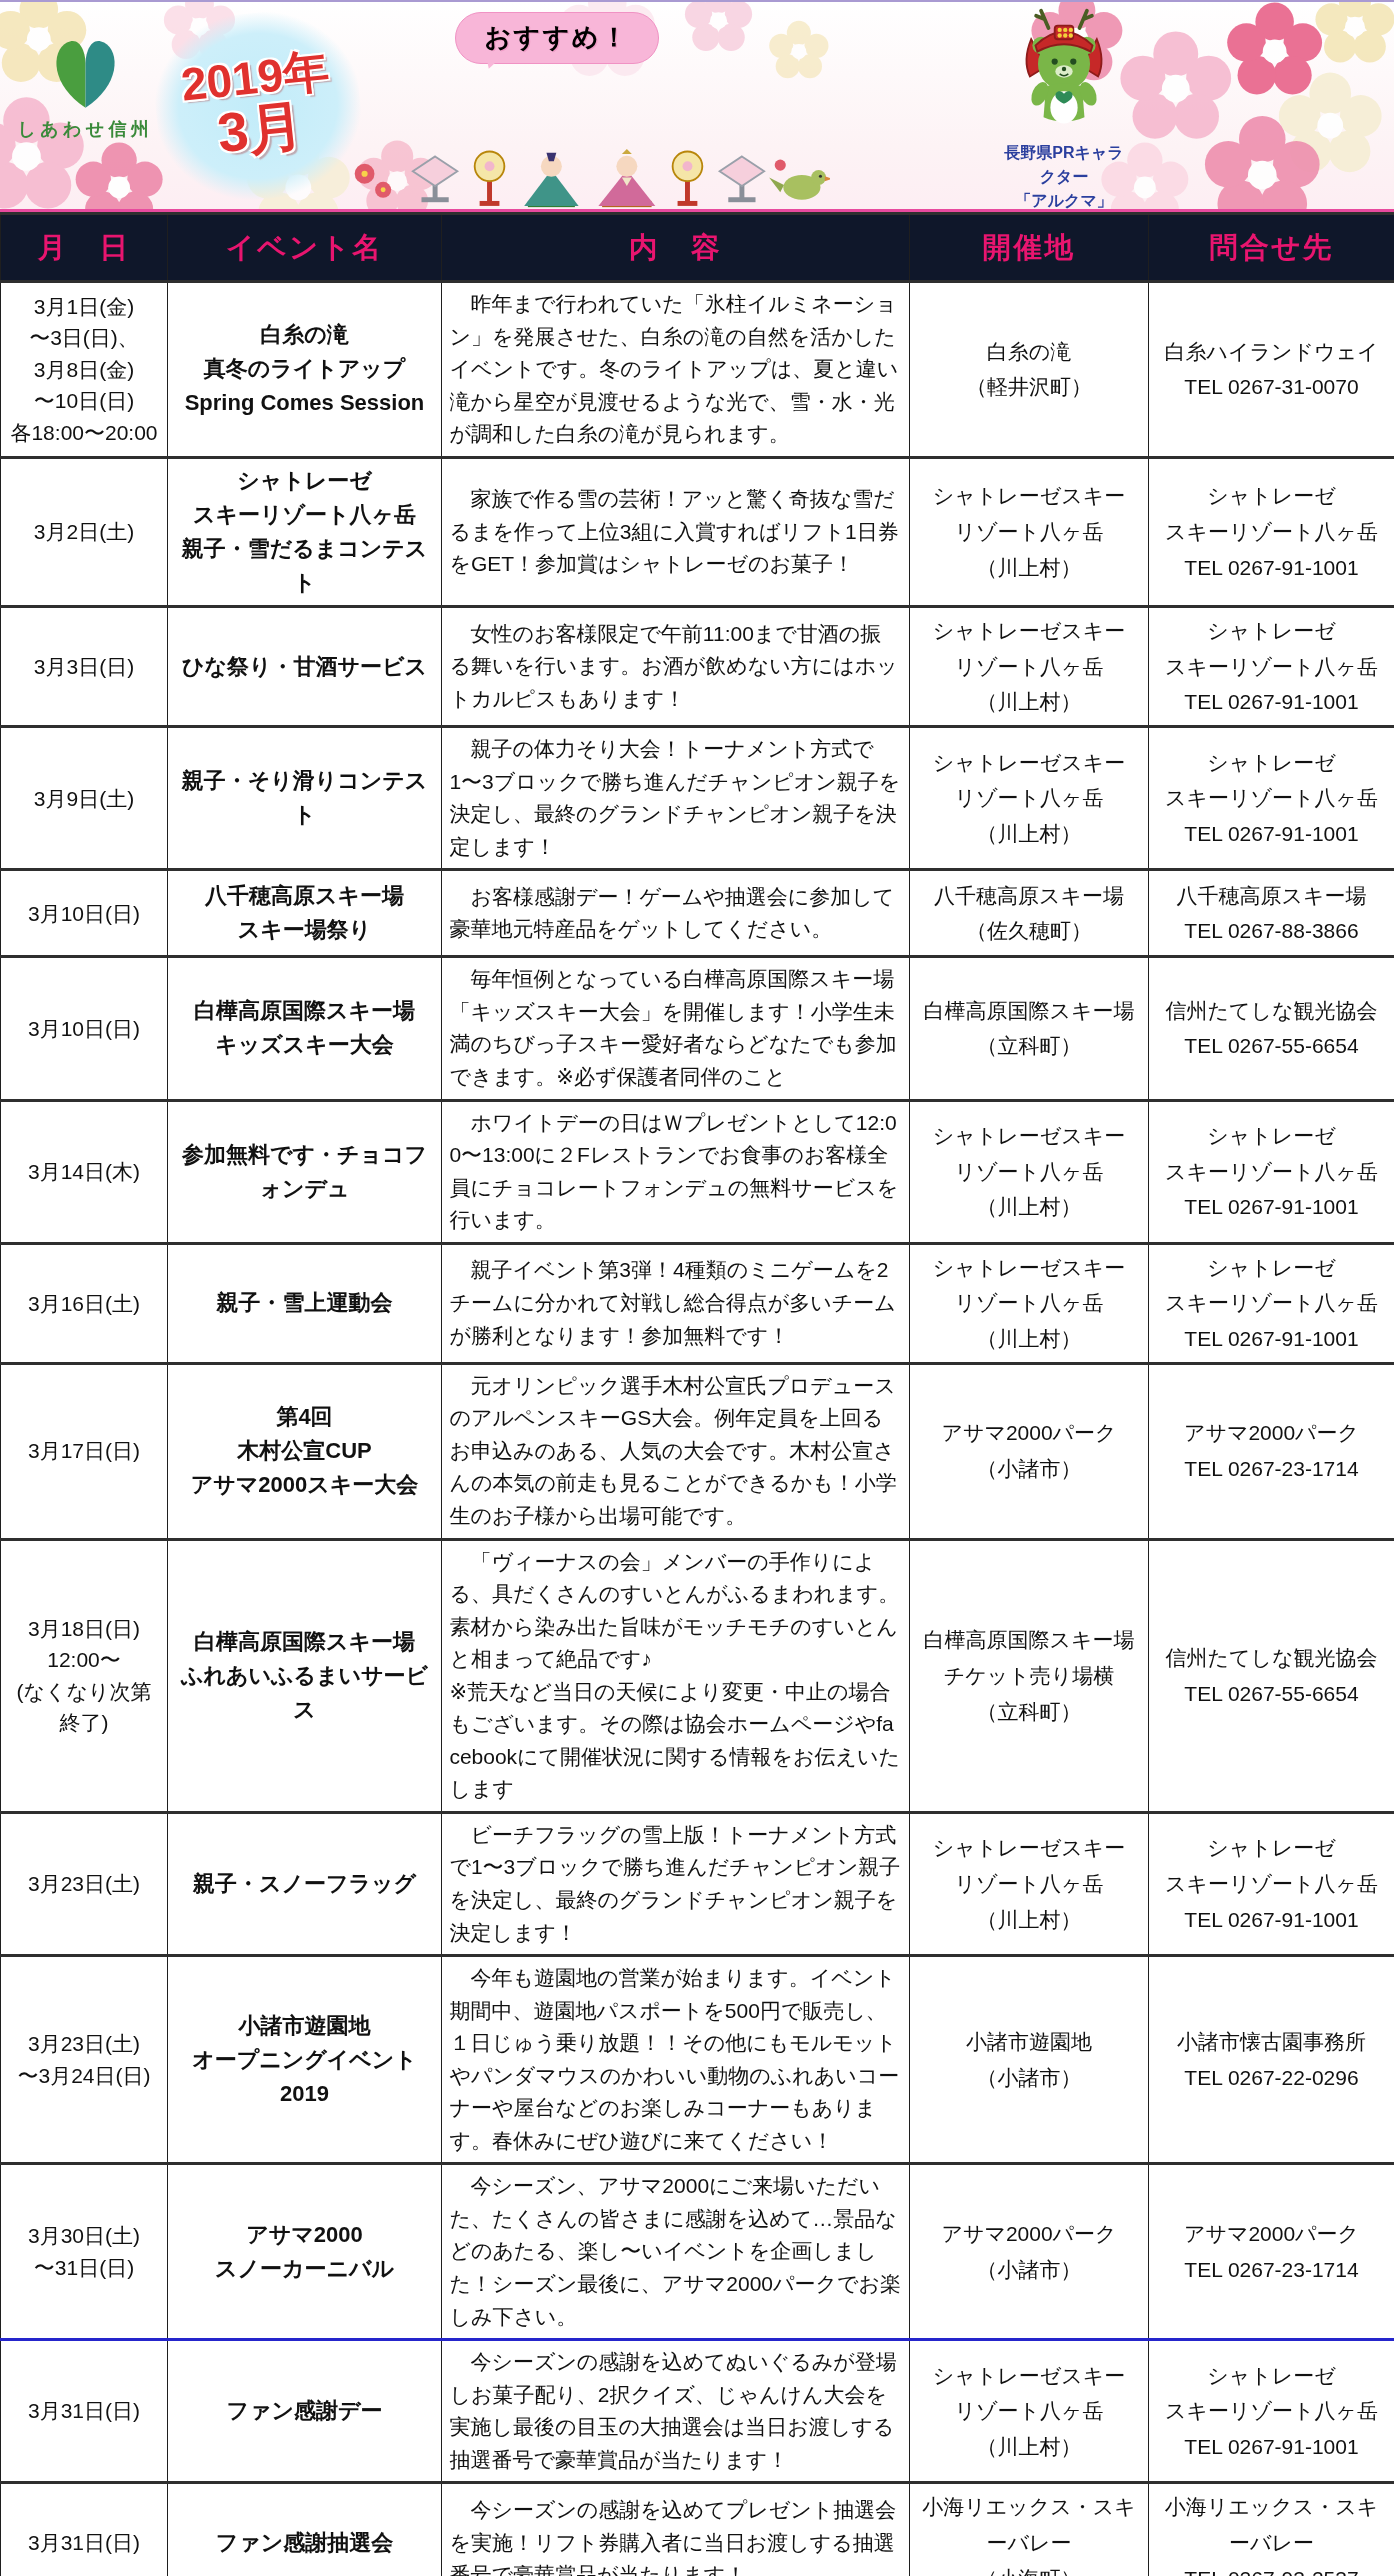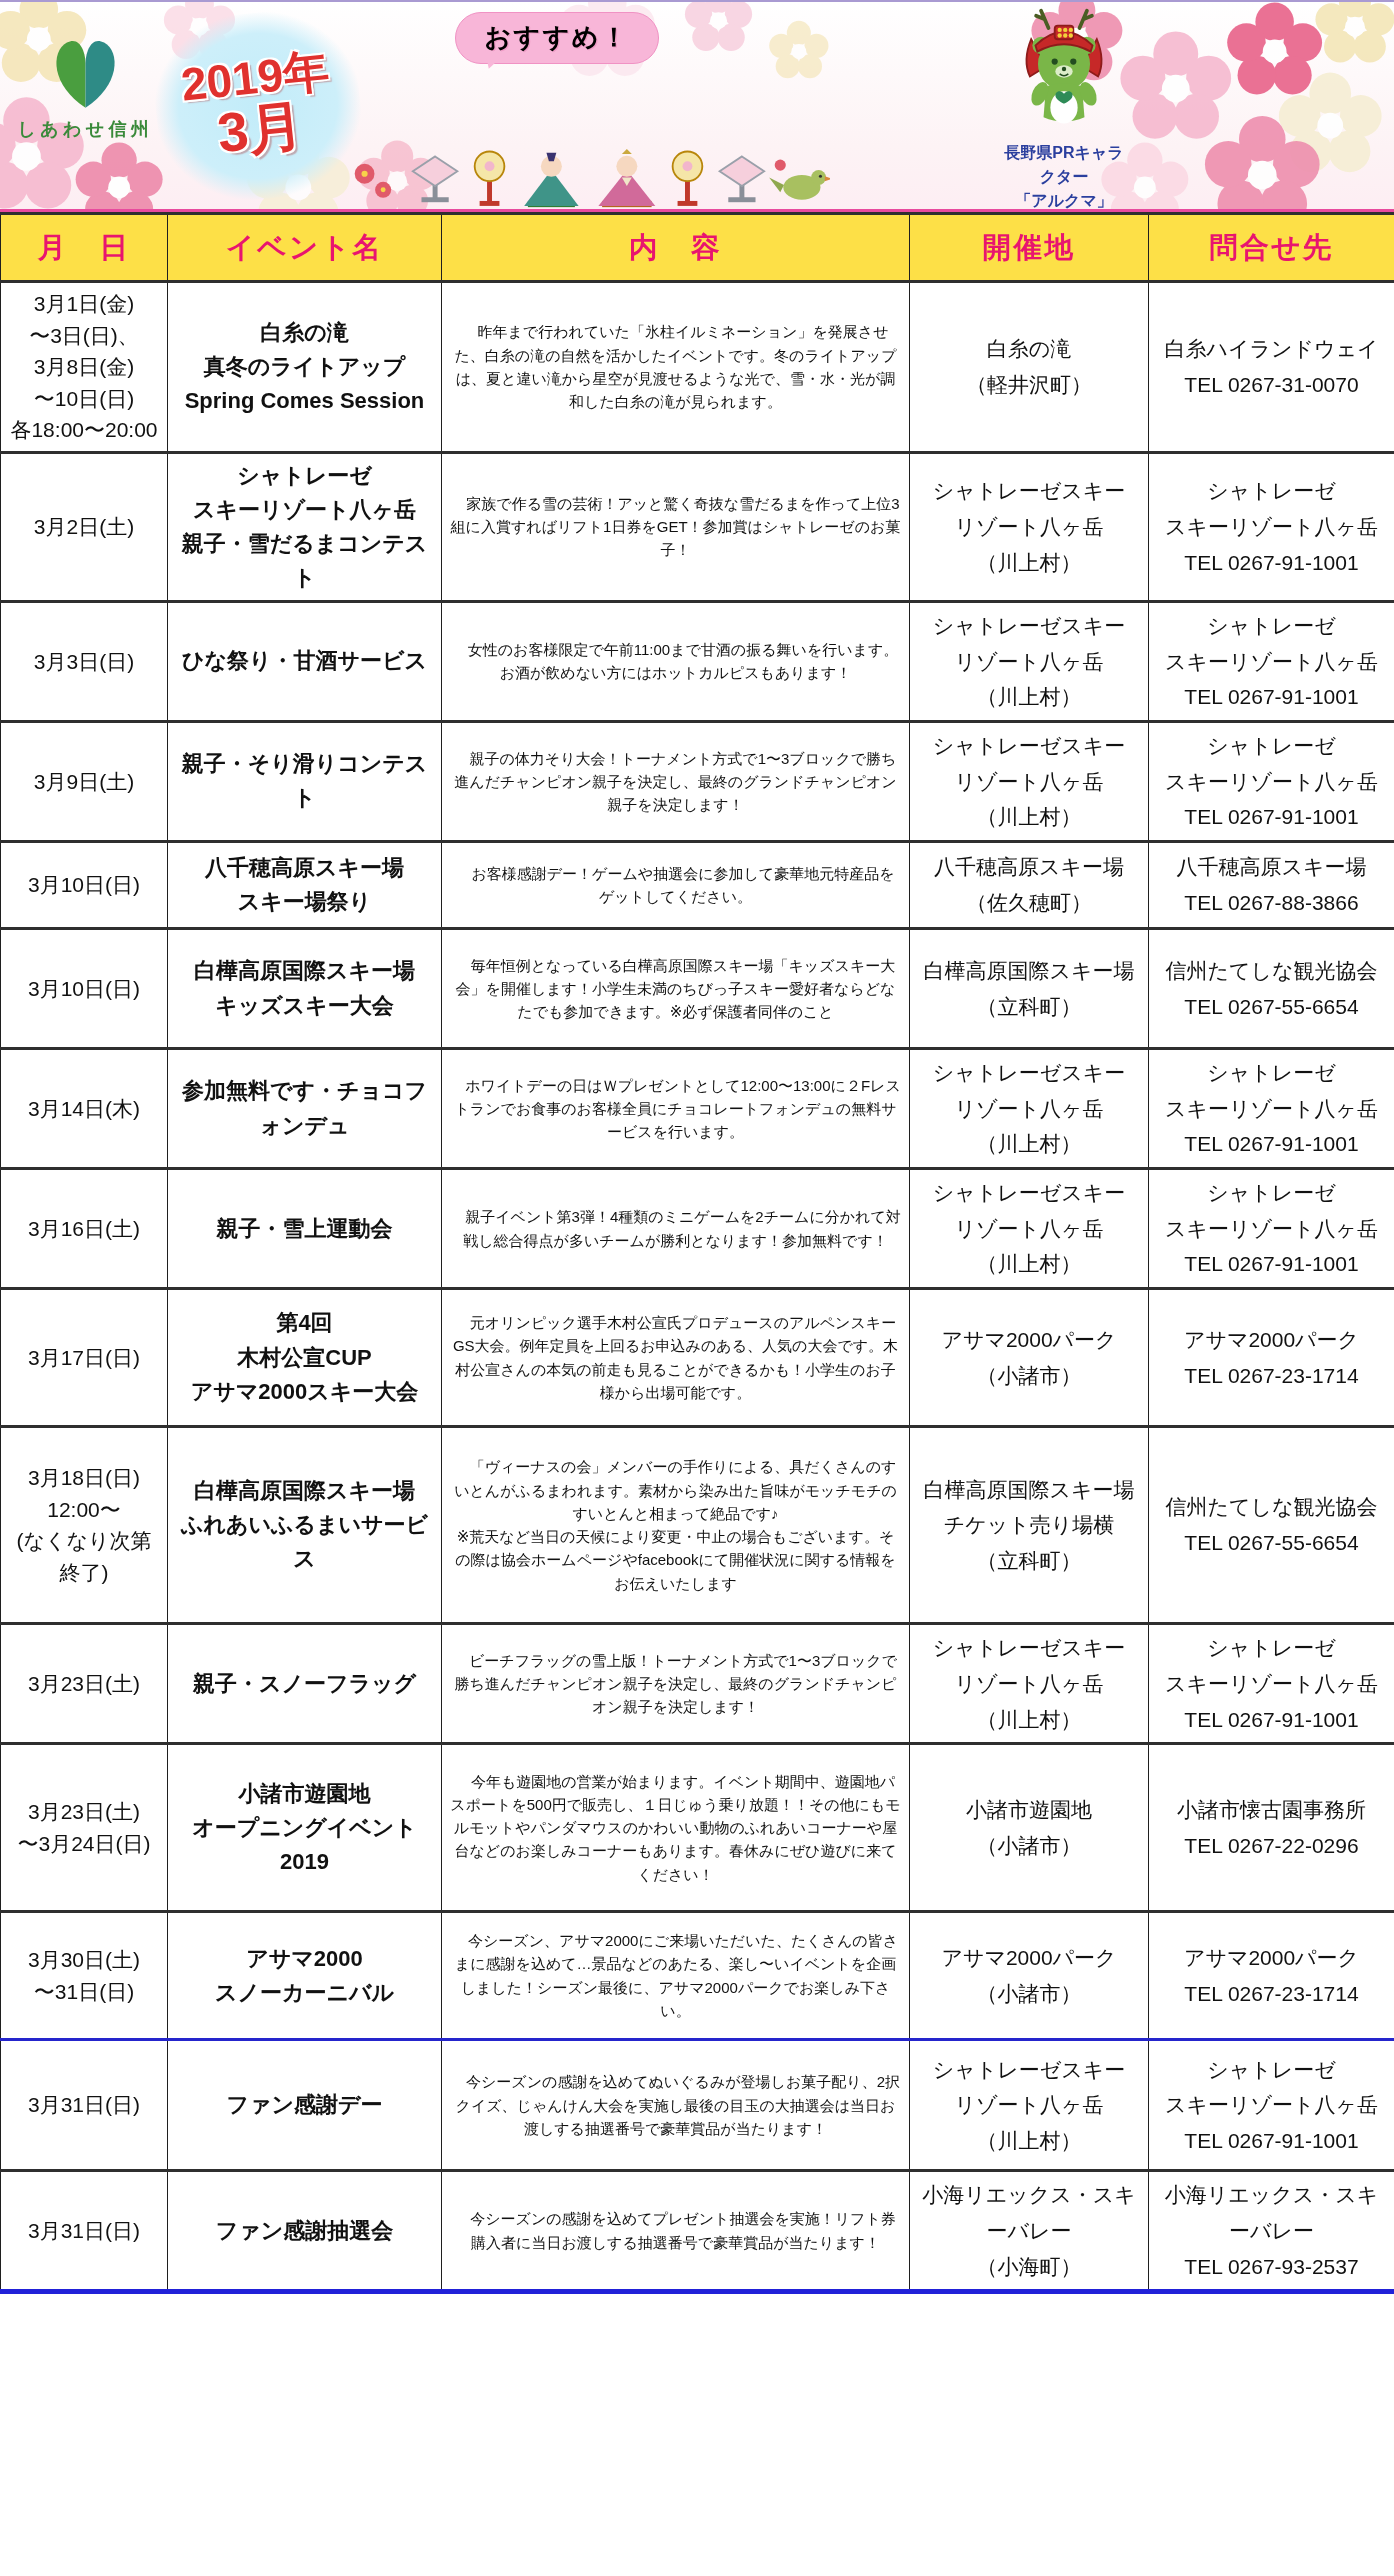--- a/index.html
+++ b/index.html
@@ -68,27 +68,27 @@
     border-bottom:5.6px solid #2121d8;
   }
   table.events th, table.events td{
     border-left:1.2px solid #1f1f1f;border-right:1.2px solid #1f1f1f;
     border-top:3.1px solid #2f2f2f;
     vertical-align:middle;
     padding:5px 7.4px;
     word-break:break-all;
   }
   th.col-head{
-    background:#fde047;color:#e8156f;
+    background:#0f172a;color:#e8156f;
     font-size:28.5px;font-weight:bold;letter-spacing:2.5px;
     height:55px;padding:2.5px;
   }
   td.c-date{font-size:21px;text-align:center;line-height:1.5;margin-left:36px;}
   td.c-event{font-size:22px;font-weight:bold;text-align:center;line-height:1.55;}
-  td.c-content{font-size:15px;text-align:center;line-height:1.55;padding:7.4px 12.4px;}
+  td.c-content{font-size:21px;text-align:left;line-height:1.55;padding:7.4px 12.4px;}
   td.c-loc,td.c-tel{font-size:21px;text-align:center;line-height:1.7;}
   tr.blue-top > td{border-top:3.7px solid #2525cc;}
 </style>
 </head>
 <body>
 
 <div class="page">
 
   <div class="hero">
 

